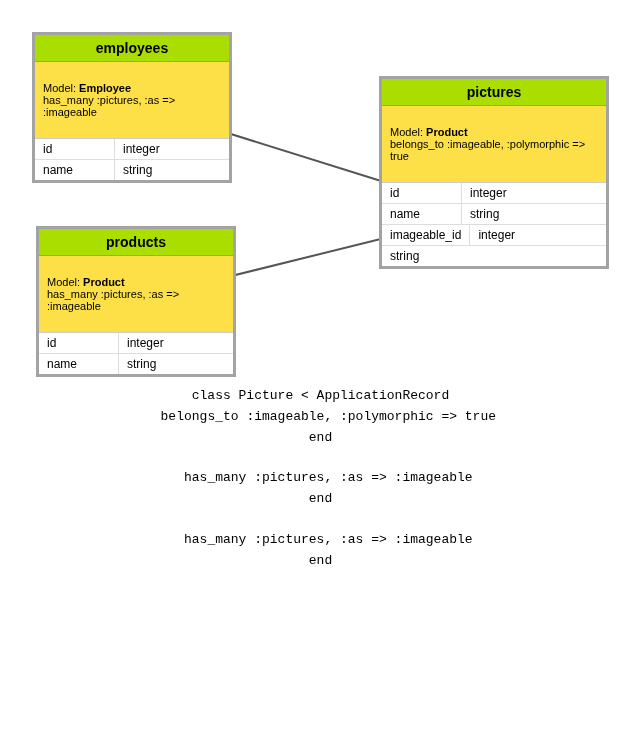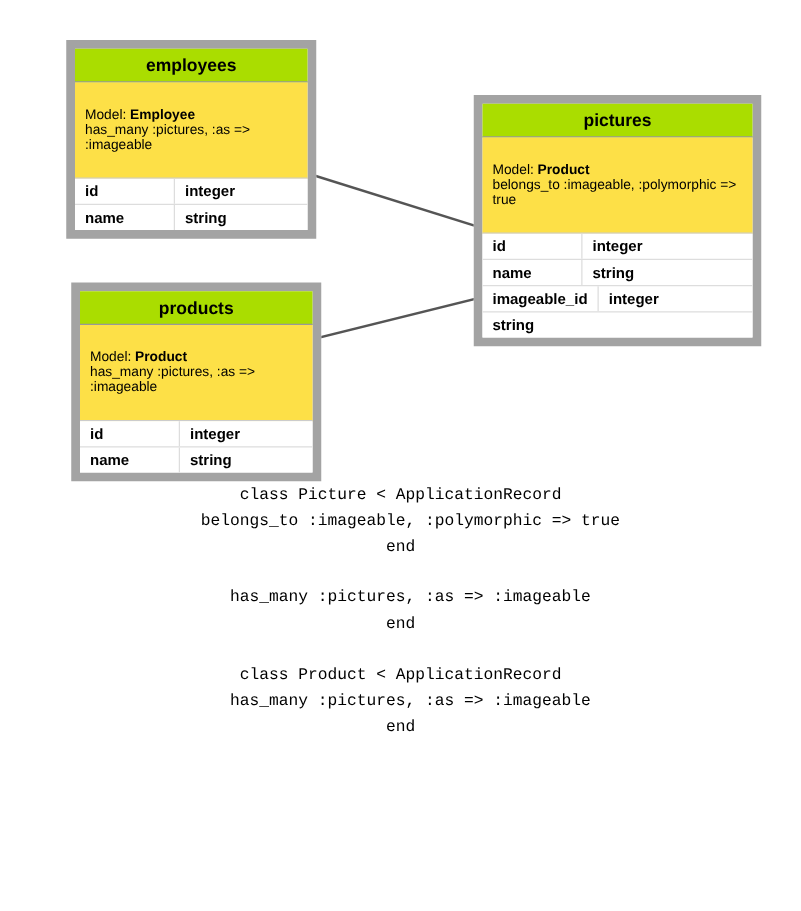--- a/index.html
+++ b/index.html
@@ -14,24 +14,23 @@
 
     
     .diagram {
       position: relative;
       height: 340px;
       margin-bottom: 20px;
     }
 
     .entity-box {
       position: absolute;
-      border: 7px solid #a3a3a3;
+      border: 3px solid #a3a3a3;
       background: #fff;
       min-width: 160px;
-      margin-left: 21px;
     }
 
     .entity-header {
       background: #aadd00;
       border-bottom: 1px solid #999;
       text-align: center;
       font-weight: bold;
       font-size: 14px;
       padding: 5px 8px;
     }
@@ -51,21 +50,20 @@
       font-weight: bold;
     }
 
     .entity-rows {
       background: #fff;
     }
 
     .entity-row {
       display: flex;
       border-bottom: 1px solid #ddd;
-      font-weight: bold;
     }
 
     .entity-row:last-child {
       border-bottom: none;
     }
 
     .entity-row .col-name {
       padding: 3px 8px;
       border-right: 1px solid #ddd;
       min-width: 80px;
@@ -192,17 +190,16 @@
   <div class="code-block">
     <div class="code-line">class Picture &lt; ApplicationRecord</div>
     <div class="code-line">  belongs_to :imageable, :polymorphic =&gt; true</div>
     <div class="code-line">end</div>
   </div>
   <div class="code-block">
     <div class="code-line">  has_many :pictures, :as =&gt; :imageable</div>
     <div class="code-line">end</div>
   </div>
   <div class="code-block">
-    <div class="code-line">class Product &lt; ApplicationRecord</div>
     <div class="code-line">  has_many :pictures, :as =&gt; :imageable</div>
     <div class="code-line">end</div>
   </div>
 </div>
 
 </body></html>

